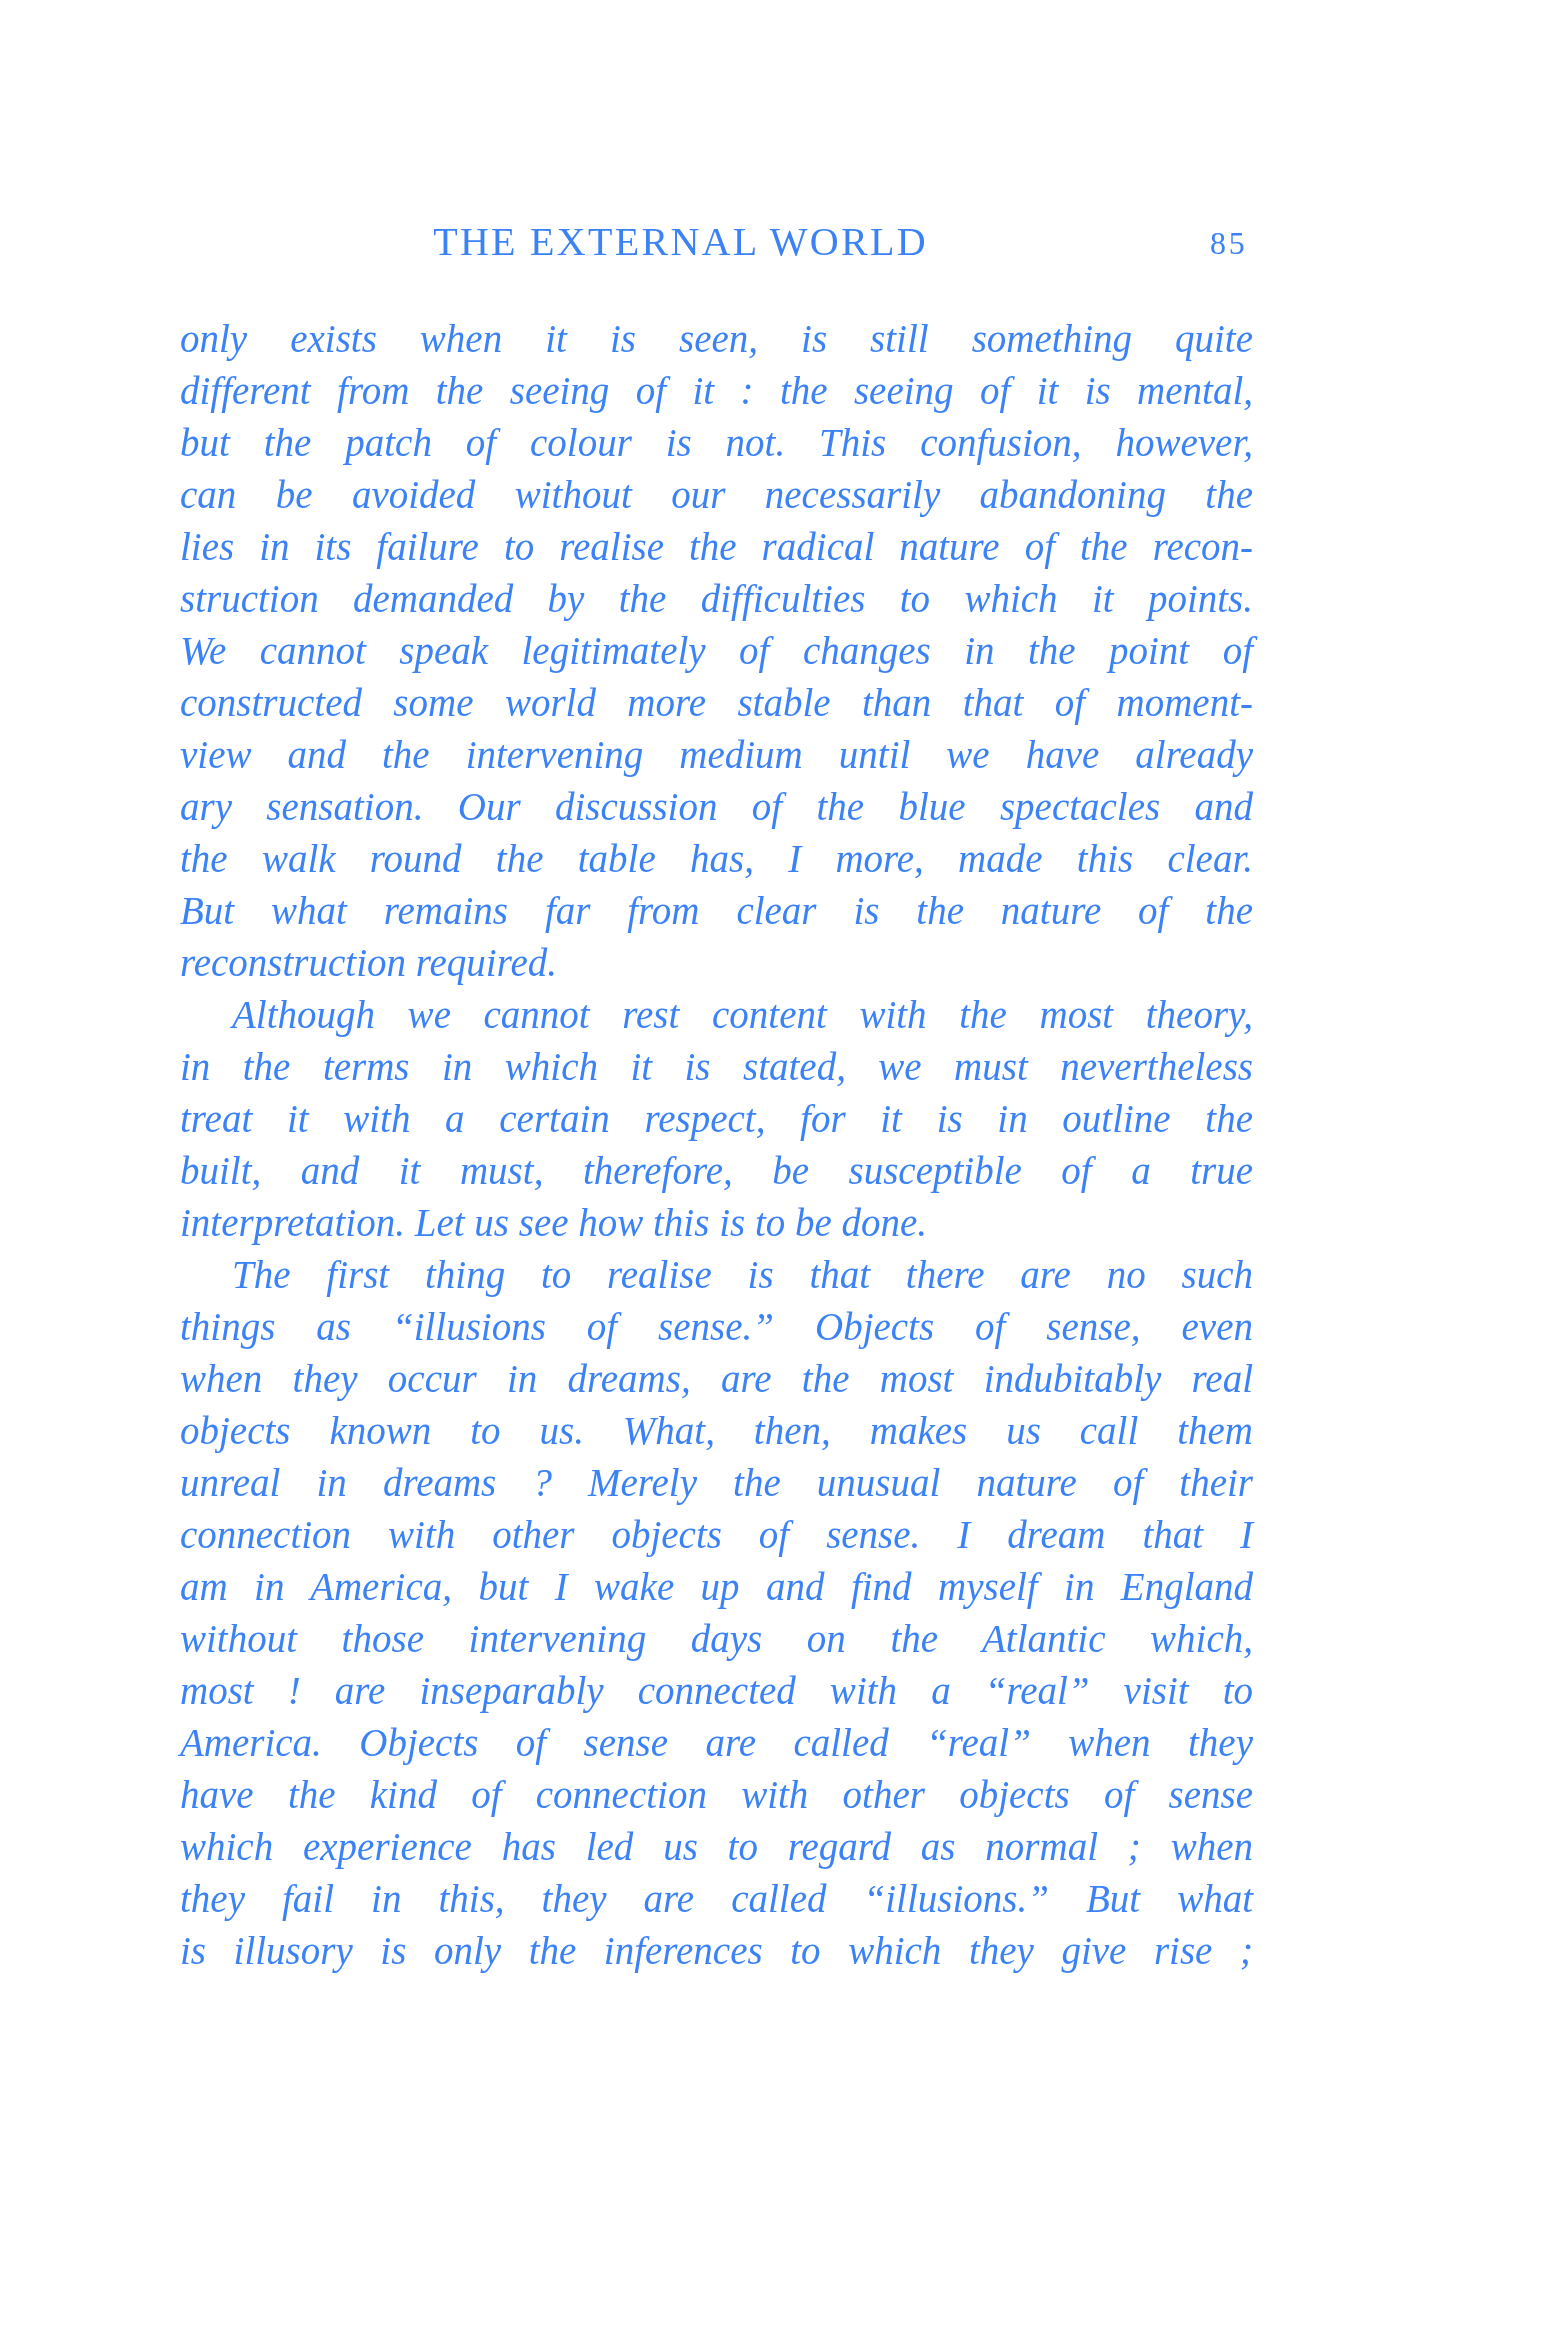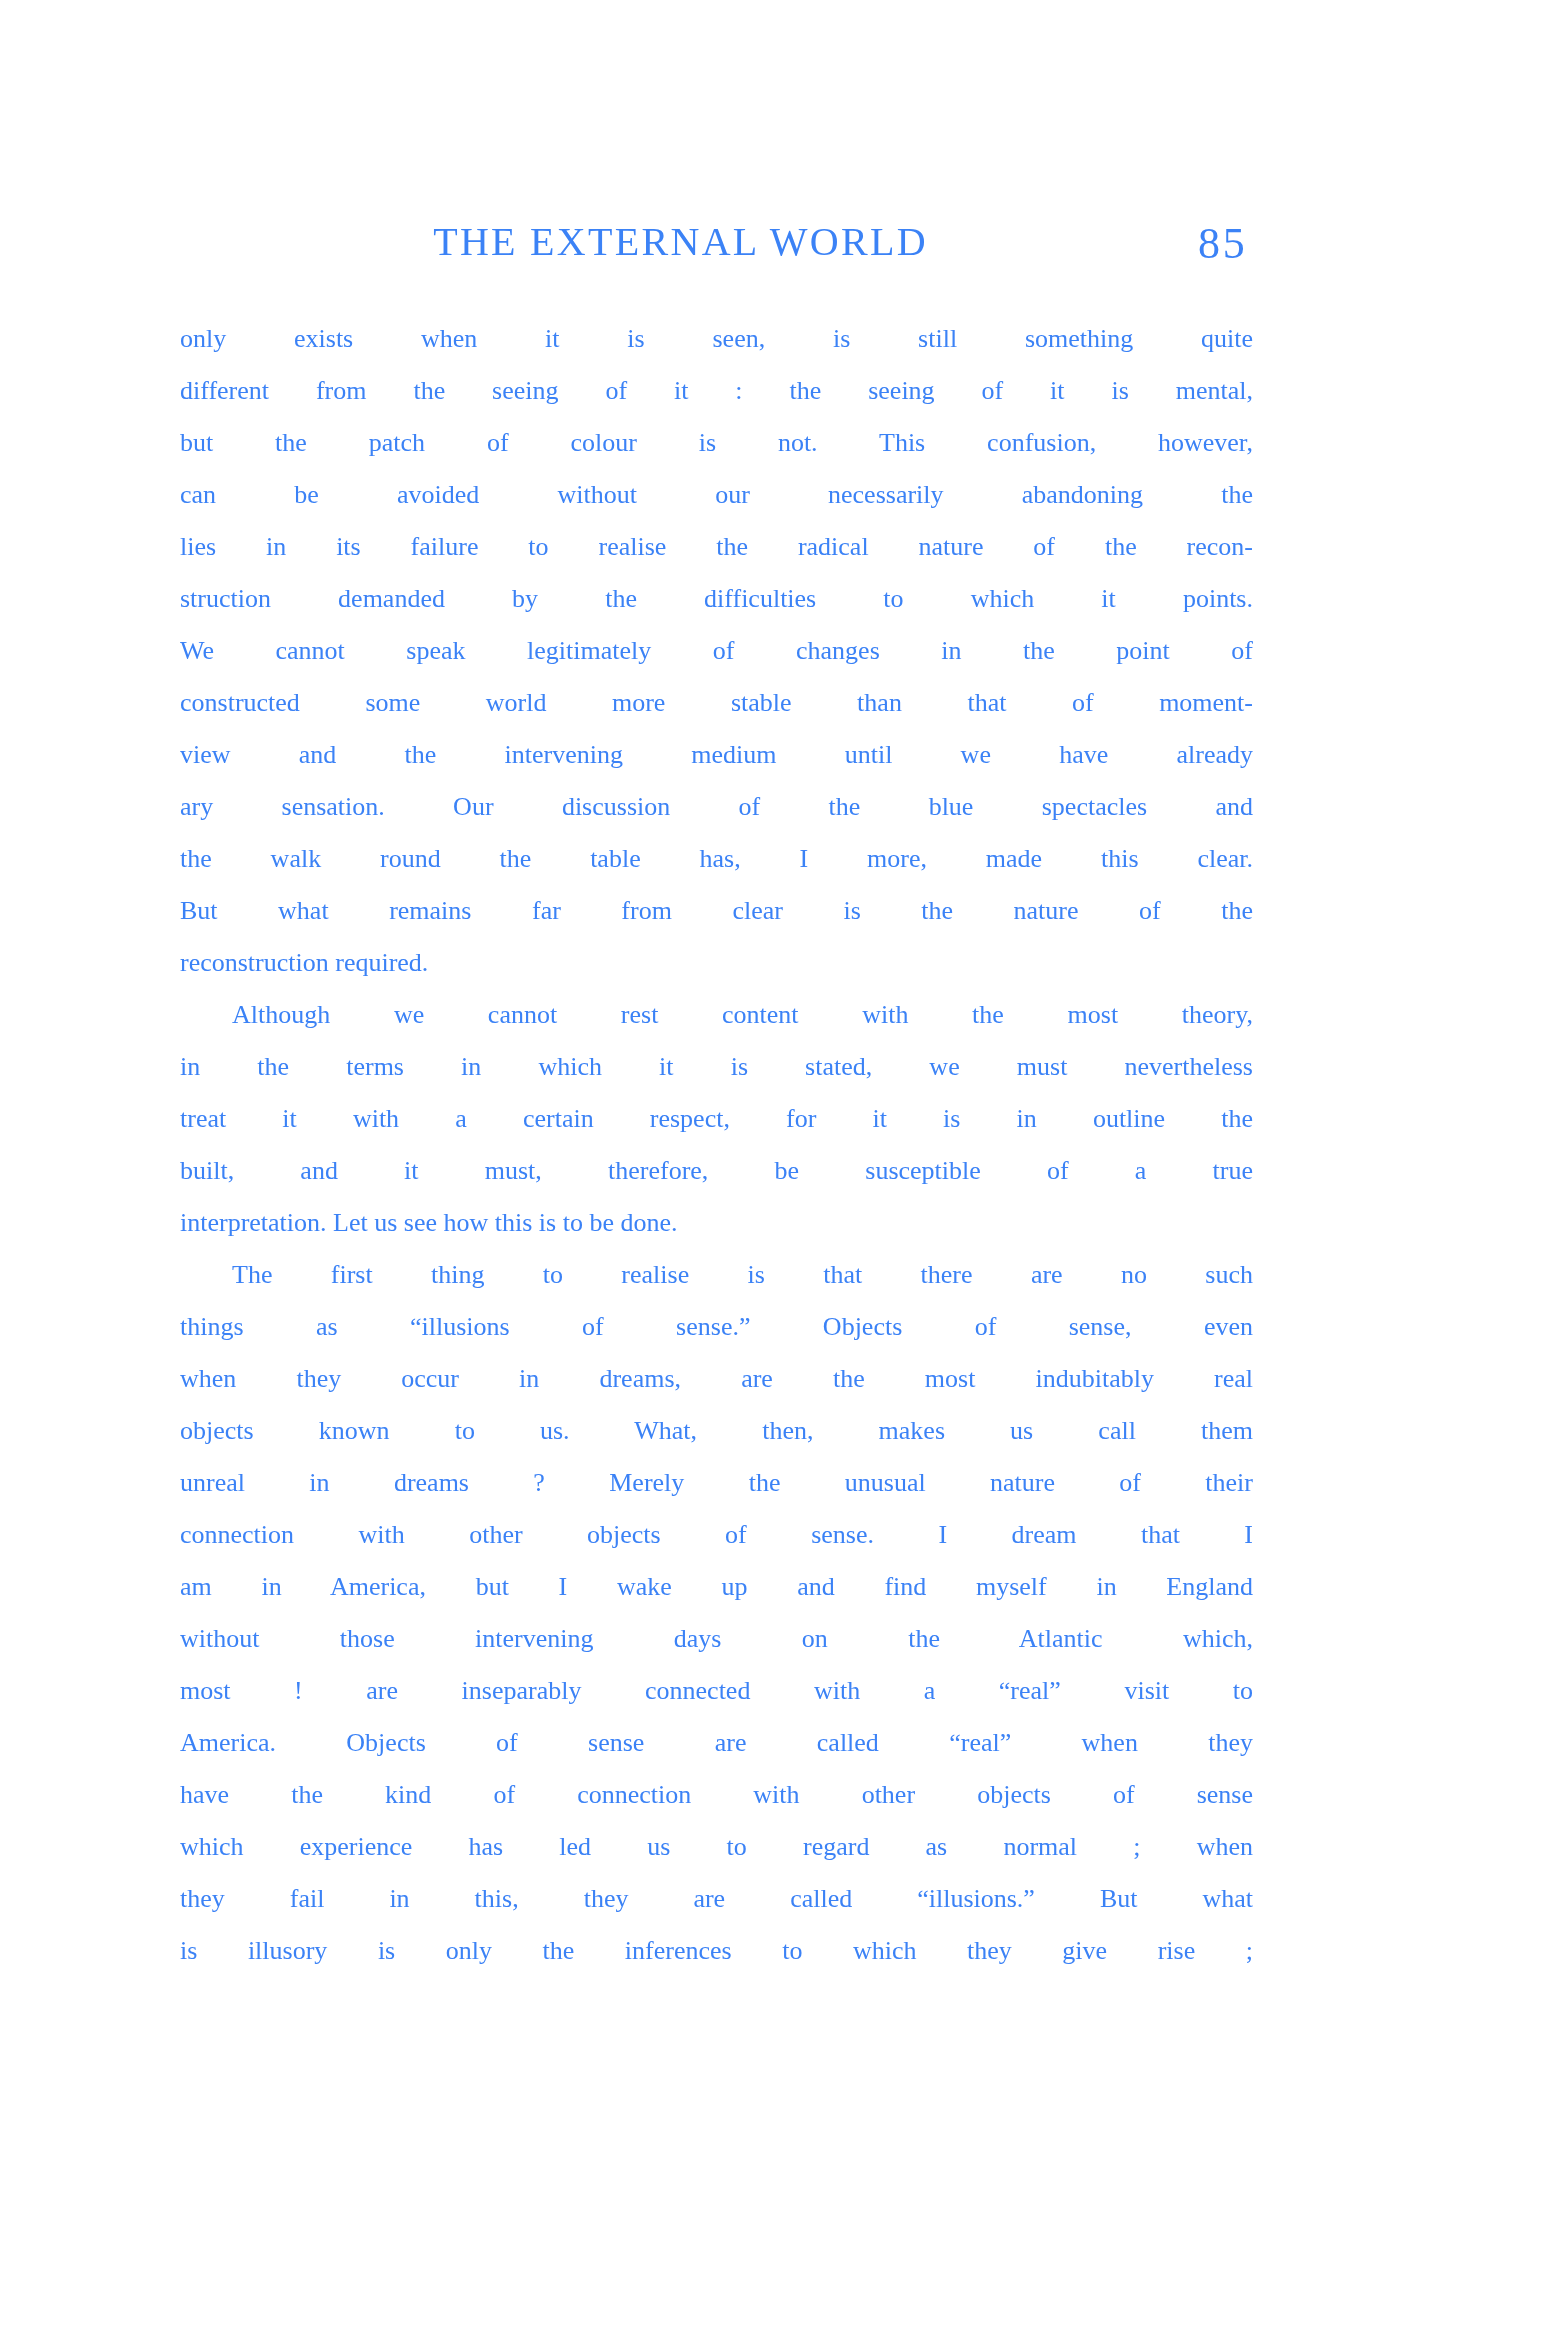--- a/index.html
+++ b/index.html
@@ -9,26 +9,26 @@
       position: absolute; top: 174px; left: 180px; width: 1075px; height: 55px;
       font-family: "Liberation Serif", "DejaVu Serif", serif;
     }
     .running-title {
       position: absolute; left: 0; width: 1075px; text-align: center;
       font-size: 40px; letter-spacing: 2.3px; top: 0; line-height: 55px;
       padding-left: 0;
     }
     .running-title span { display: inline-block; margin-left: -74px; }
     .page-number {
-      position: absolute; right: 7.4px; top: 1.8px; font-size: 44px; line-height: 55px; letter-spacing: 2.8px;
+      position: absolute; right: 7.4px; top: 1.8px; font-size: 32px; line-height: 55px; letter-spacing: 2.8px;
     }
     .body-text {
       position: absolute; top: 273px; left: 180px; width: 1073px;
       font-family: "Liberation Serif", "DejaVu Serif", serif;
-      font-size: 26px; line-height: 52px;
+      font-size: 39px; line-height: 52px; font-style: italic;
     }
     .line {
       display: block; height: 52px; white-space: nowrap;
       text-align: justify; text-align-last: justify;
     }
     .line.last { text-align-last: left; }
     .line.indent { padding-left: 52px; }
   </style>
 </head>
 <body>

